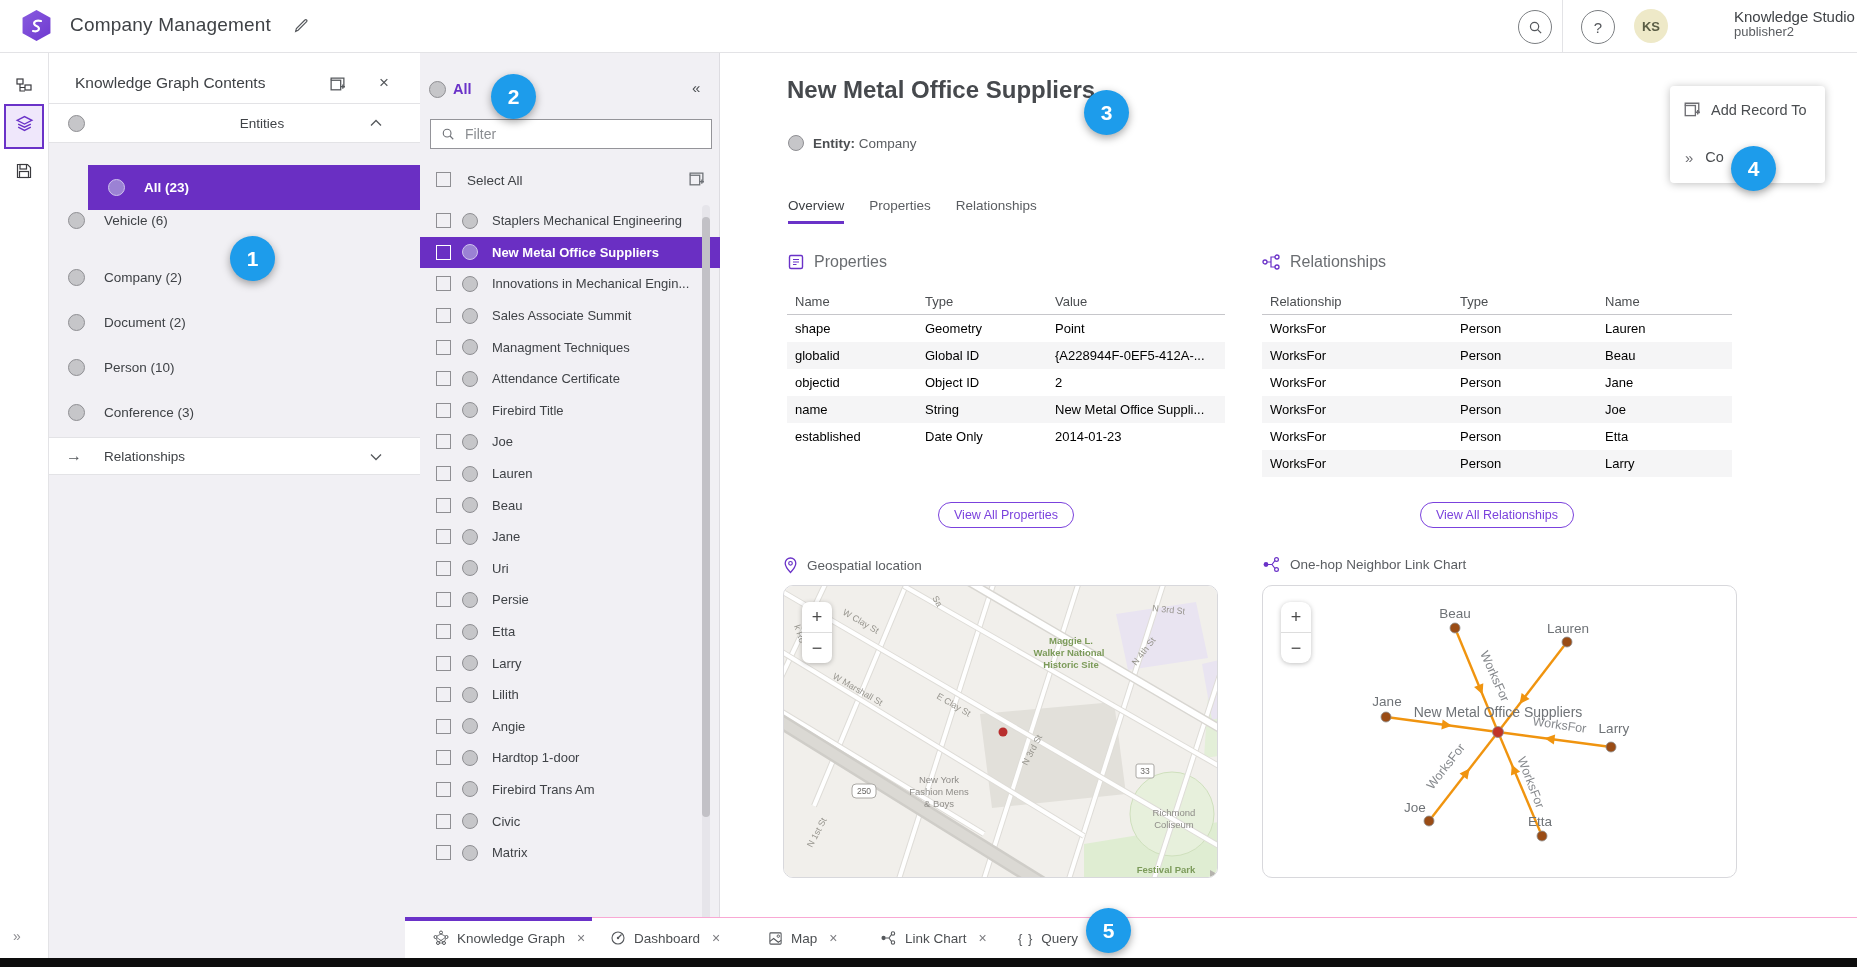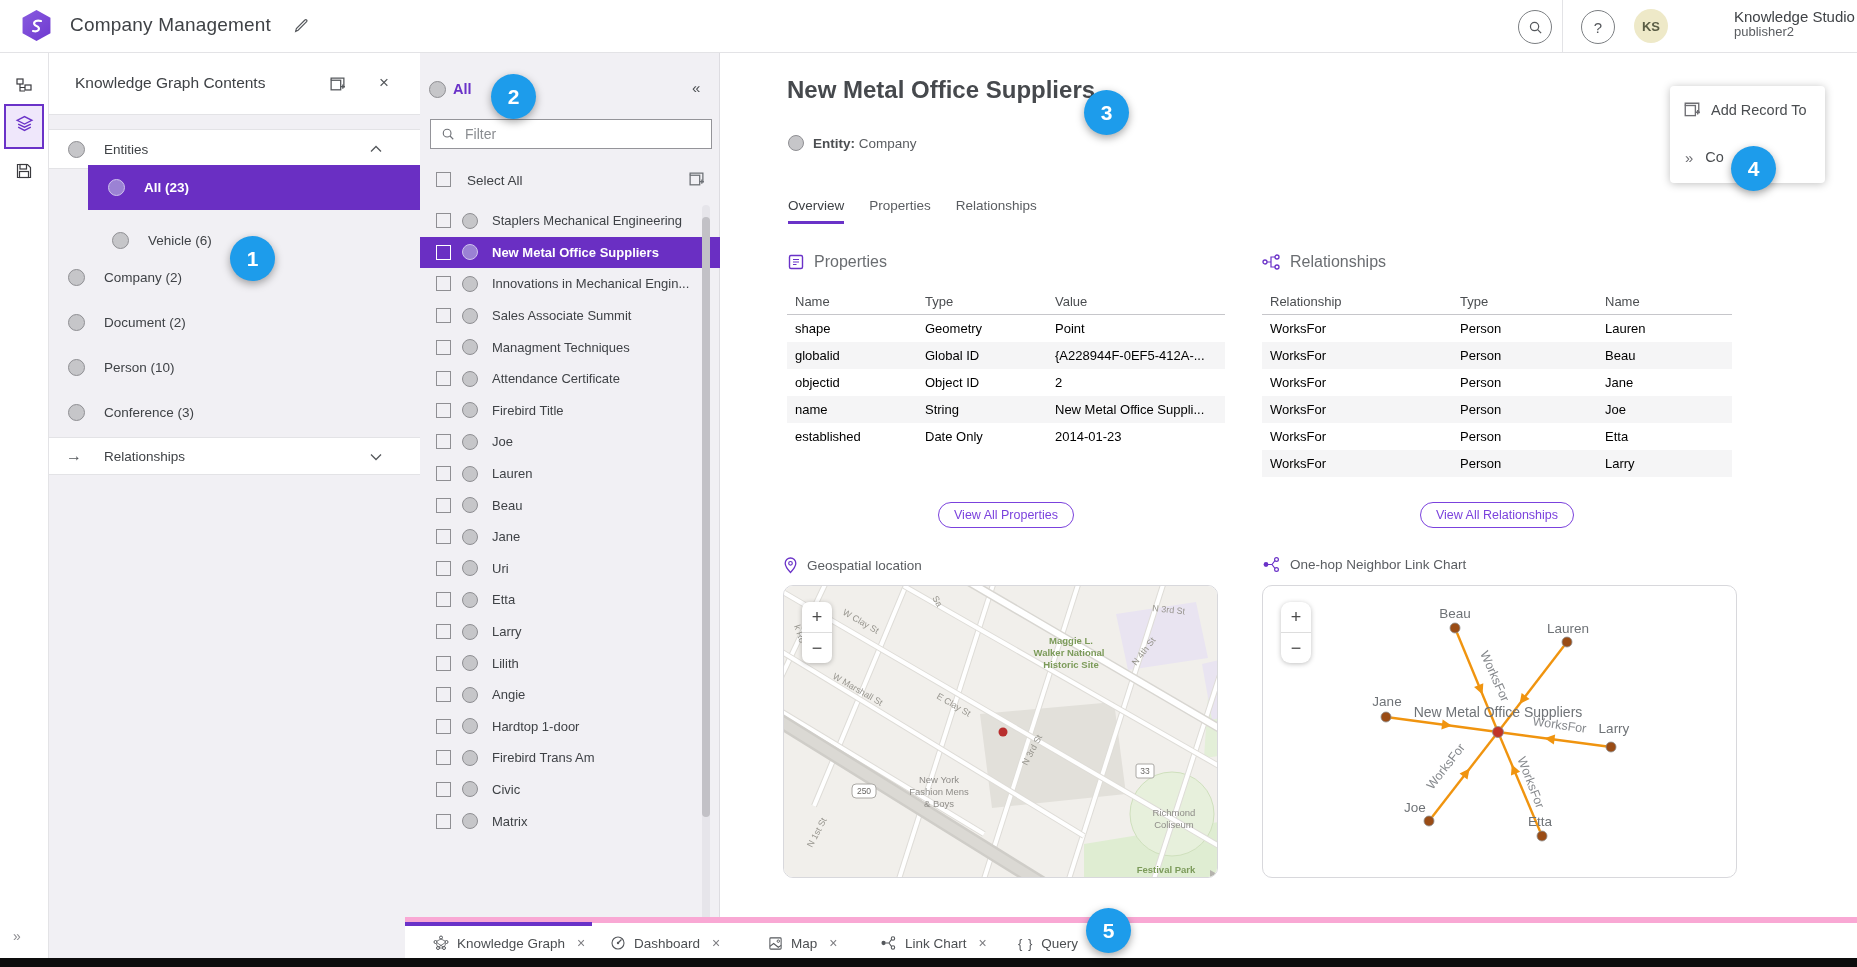--- a/index.html
+++ b/index.html
@@ -61,21 +61,21 @@
   tr.stripe td{background:#f5f5f6;}
   .plink{color:#7b42dd;}
   .pillbtn{border:1px solid #7b42dd;border-radius:14px;background:#fff;color:#7b42dd;font-size:12.5px;
            padding:5px 15px;font-family:inherit;}
   .card{border:1px solid #d8d8dc;border-radius:10px;background:#fff;overflow:hidden;box-sizing:border-box;}
   .zoomctl{position:absolute;left:18px;top:16px;width:30px;background:#fff;border-radius:7px;
            box-shadow:0 1px 5px rgba(0,0,0,.25);z-index:5;}
   .zoomctl div{height:30px;display:flex;align-items:center;justify-content:center;font-size:18px;color:#4a4a4a;}
   .zoomctl div:first-child{border-bottom:1px solid #ddd;}
   
-  .botbar{left:405px;top:917px;width:1452px;height:41px;background:#fff;border-top:6px solid #f9a8d4;box-sizing:border-box;z-index:15;}
+  .botbar{left:405px;top:917px;width:1452px;height:41px;background:#fff;border-top:1px solid #f9a8d4;box-sizing:border-box;z-index:15;}
   .indicator{left:0px;top:-1px;width:187px;height:4px;background:#6a32c8;}
   .btab{position:absolute;top:0;height:40px;display:flex;align-items:center;gap:8px;font-size:13.5px;color:#4c4f52;}
   .btab .x{color:#7c7c80;font-size:14px;margin-left:4px;}
   .blackstrip{left:0;top:958px;width:1857px;height:9px;background:#0d0d0d;z-index:30;}
   
   .dropdown{left:1670px;top:86px;width:155px;height:97px;background:#fff;border-radius:4px;
             box-shadow:0 1px 8px rgba(0,0,0,.25);z-index:50;}
   .dd-item{position:absolute;left:0;width:155px;height:30px;display:flex;align-items:center;font-size:14.5px;color:#4a4d50;}
   
   .marker{width:45px;height:45px;border-radius:50%;background:#1d9ceb;color:#fff;font-size:21px;font-weight:bold;
@@ -145,33 +145,33 @@
       <div class="abs iconbtn" style="left:280px;top:23px;width:18px;height:18px;">
         <svg width="17" height="17" viewBox="0 0 16 16">
             <path d="M2 4 v-2 h12 v9" fill="none" stroke="#55585c" stroke-width="1.2"></path>
             <rect x="2" y="4" width="9" height="9" fill="none" stroke="#55585c" stroke-width="1.2"></rect>
             <path d="M11 10 h4 M13 8 v4" stroke="#55585c" stroke-width="1.2"></path>
           </svg>
       </div>
       <div class="abs iconbtn" style="left:327px;top:22px;width:18px;height:18px;font-size:17px;color:#55585c;">×</div>
     </div>
 
-    <div class="abs erow headrow" style="top:77px;height:38px;">
+    <div class="abs erow headrow" style="top:51px;height:38px;justify-content:center;">
       <span class="gcircle"></span>
       <span class="lbl">Entities</span>
       <svg style="position:absolute;left:322px;top:15px;" width="12" height="8" viewBox="0 0 12 8">
           <path d="M1 6.5 L6 1.5 L11 6.5" fill="none" stroke="#55585c" stroke-width="1.3"></path>
         </svg>
     </div>
 
     <div class="abs erow sel" style="top:113px;">
       <span class="gcircle onsel"></span>
       <span class="lbl">All (23)</span>
     </div>
-    <div class="abs erow" style="top:166px;margin-left:44px;">
+    <div class="abs erow" style="top:146px;">
       <span class="gcircle"></span>
       <span class="lbl">Vehicle (6)</span>
     </div>
     <div class="abs erow" style="top:203px;">
       <span class="gcircle"></span>
       <span class="lbl">Company (2)</span>
     </div>
     <div class="abs erow" style="top:248px;">
       <span class="gcircle"></span>
       <span class="lbl">Document (2)</span>
@@ -270,20 +270,25 @@
         </div>
       <div class="li">
           <span class="cbox"></span>
           <span class="lc"></span>
           <span class="lt">Jane</span>
         </div>
       <div class="li">
           <span class="cbox"></span>
           <span class="lc"></span>
           <span class="lt">Uri</span>
+        </div>
+      <div class="li">
+          <span class="cbox"></span>
+          <span class="lc"></span>
+          <span class="lt">Persie</span>
         </div>
       <div class="li">
           <span class="cbox"></span>
           <span class="lc"></span>
           <span class="lt">Etta</span>
         </div>
       <div class="li">
           <span class="cbox"></span>
           <span class="lc"></span>
           <span class="lt">Larry</span>

